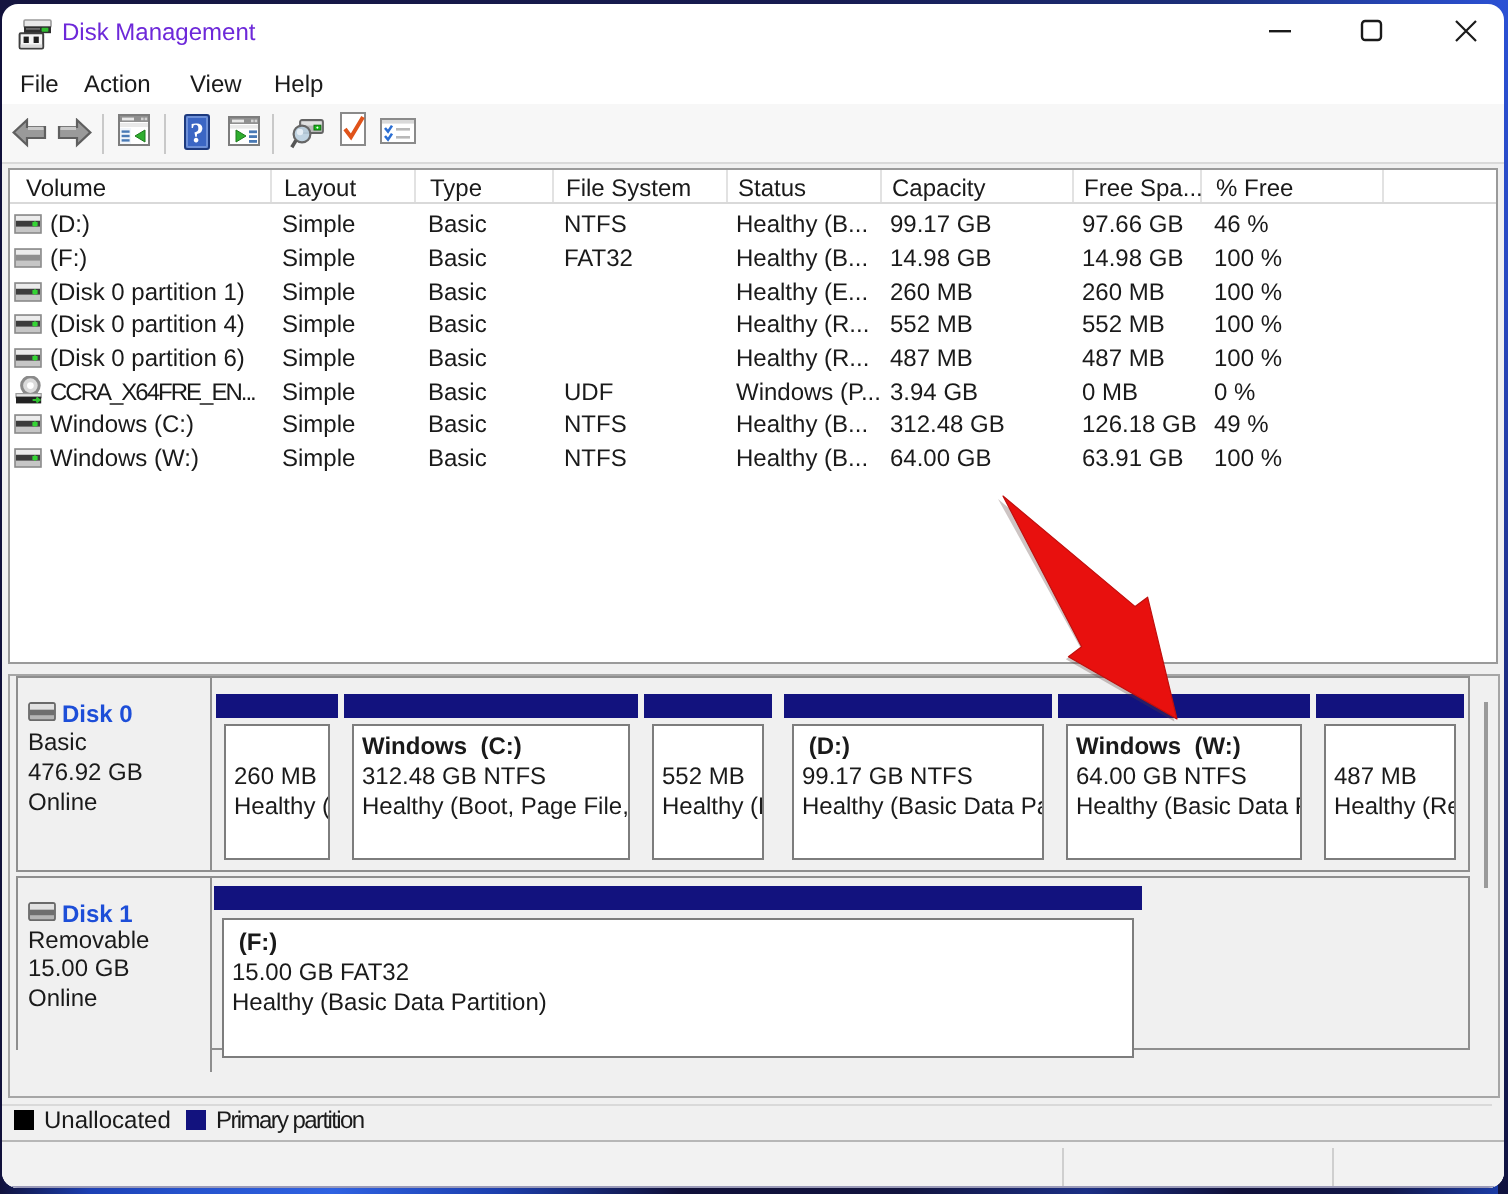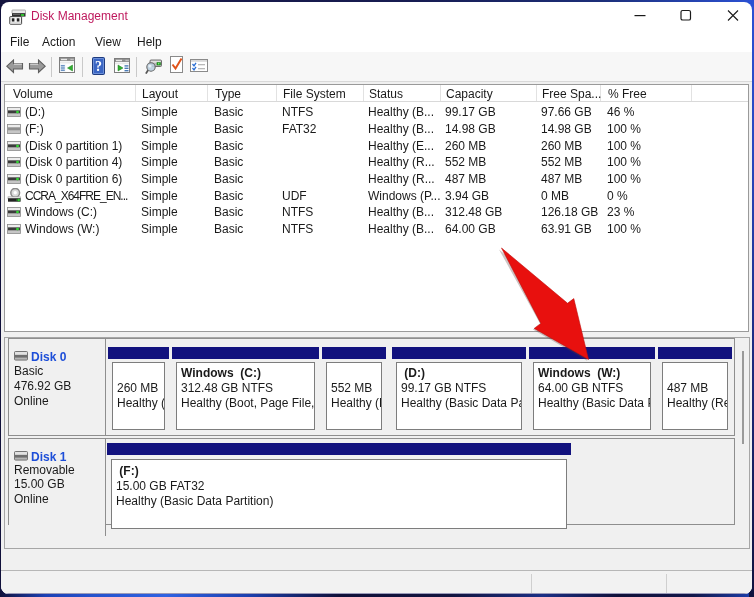--- a/index.html
+++ b/index.html
@@ -9,21 +9,21 @@
   #desk-top { left:0; top:0; width:754px; height:5px;
     background:linear-gradient(90deg,#15153f 0%,#171c52 55%,#1c2f7a 80%,#2b51d4 100%); }
   #desk-right { right:0; top:0; width:5px; height:597px;
     background:linear-gradient(180deg,#2b51d4 0%,#2848c0 25%,#1c2a7e 60%,#10123e 100%); }
   #desk-bottom { left:0; top:585px; width:754px; height:12px;
     background:
       linear-gradient(90deg, #11123d 0%, #1c40b4 6%, #2552cc 12%, #2f62e2 22%, #1c3fae 33%,
         #101039 45%, #12143f 60%, #1b2f85 72%, #101039 82%, #12174a 92%, #1c3fae 100%); }
   #win { left:1px; top:2px; width:751px; height:592px; background:#fff;
     border-radius:8px; overflow:hidden; }
-  #title { left:30px; top:7px; font-size:12px; color:#be185d; }
+  #title { left:30px; top:7px; font-size:12px; color:#6d28d9; }
   .menu { top:33px; font-size:12px; color:#1a1a1a; }
   #toolbar { left:0; top:50px; width:100%; height:30px; background:#f7f7f7;
     border-bottom:1px solid #d9d9d9; }
   .tsep { top:5px; width:1px; height:20px; background:#c9c9c9; }
   #client { left:0; top:80px; width:100%; height:512px; background:#f0f0f0; }
   #list { left:3px; top:2px; width:745px; height:248px; background:#fff;
     border:1px solid #9a9a9a;text-align:center; }
   #lhead { left:0; top:0; width:743px; height:17px; background:#fff;
     border-bottom:1px solid #d9d9d9; }
   .hsep { top:0px; width:1px; height:16px; background:#e2e2e2; }
@@ -268,21 +268,21 @@
 <rect x="9.2" y="4" width="2.6" height="2" fill="#35d435"></rect>
             <rect x="10.1" y="3.6" width="0.8" height="2.8" fill="#35d435"></rect>
 </svg>
           <div class="abs c" style="left:20px">Windows (C:)</div>
           <div class="abs c" style="left:136px">Simple</div>
           <div class="abs c" style="left:209px">Basic</div>
           <div class="abs c" style="left:277px">NTFS</div>
           <div class="abs c" style="left:363px">Healthy (B...</div>
           <div class="abs c" style="left:440px">312.48 GB</div>
           <div class="abs c" style="left:536px">126.18 GB</div>
-          <div class="abs c" style="left:602px">23 %</div>
+          <div class="abs c" style="left:602px">49 %</div>
         </div>
       <div class="abs row" style="top:135px">
           <svg class="abs" style="left:2px;top:4px" width="14" height="10" viewBox="0 0 14 10">
 <rect x="0.5" y="0.5" width="13" height="9" fill="#c6c6c6" stroke="#8a8a8a" stroke-width="0.8"></rect>
 <rect x="1" y="1" width="12" height="2.4" fill="#ececec"></rect>
 <rect x="1" y="3.4" width="12" height="2.9" fill="#3c3c3c"></rect>
 <rect x="9.2" y="4" width="2.6" height="2" fill="#35d435"></rect>
             <rect x="10.1" y="3.6" width="0.8" height="2.8" fill="#35d435"></rect>
 </svg>
           <div class="abs c" style="left:20px">Windows (W:)</div>
@@ -359,20 +359,26 @@
         </div>
         <div class="abs navy" style="left:98px;top:4px;width:464px"></div>
           <div class="abs pbox" style="left:102px;top:20px;width:456px;height:70px">
             <div class="ptxt" style="padding:4px 0 0 4px"><span class="b"> (F:)</span>
 15.00 GB FAT32
 Healthy (Basic Data Partition)</div>
           </div>
       </div>
       <div class="abs" style="left:737px;top:13px;width:2px;height:93px;background:#9a9a9a"></div>
     </div>
+    <div class="abs" id="legend">
+      <div class="abs lsq" style="left:6px;background:#000"></div>
+      <div class="abs ltxt" style="left:21px">Unallocated</div>
+      <div class="abs lsq" style="left:92px;background:#12127e"></div>
+      <div class="abs ltxt" style="left:107px;letter-spacing:-0.8px">Primary partition</div>
+    </div>
     <div class="abs" id="statusbar">
       <div class="abs ssep" style="left:530px"></div>
       <div class="abs ssep" style="left:665px"></div>
     </div>
   </div>
   <svg class="abs" style="left:0;top:0" width="751" height="586" viewBox="0 0 751 586" pointer-events="none">
     <polygon points="498.0,247.5 564.2,302.8 571.5,297.2 586.2,358.7 531.9,327.6 539.3,322.0" fill="rgba(90,60,55,0.30)"></polygon>
     <polygon points="500.5,246 566.6,301.3 572.8,296.6 587.5,357.5 533.2,326.4 539.8,321.4" fill="#e8100e" stroke="#c00f0d" stroke-width="0.6" stroke-linejoin="round"></polygon>
   </svg>
 </div>

